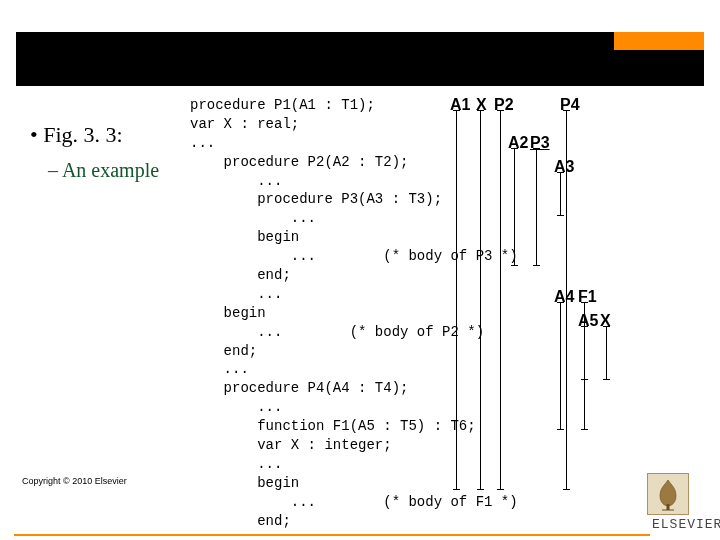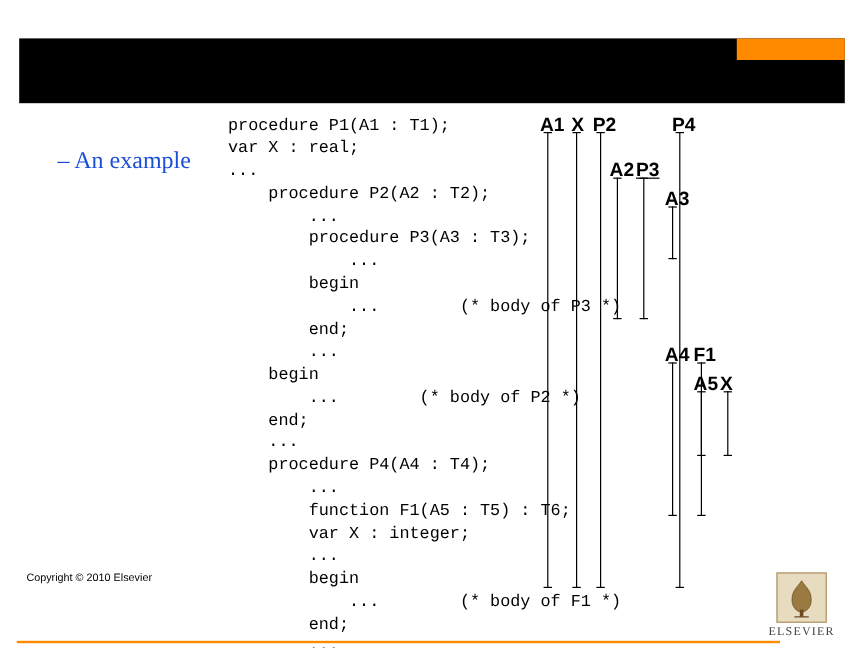--- a/index.html
+++ b/index.html
@@ -49,21 +49,21 @@
   }
   .bullet-main {
     font-family: "Times New Roman", serif;
     font-size: 22px;
     color: #000;
     margin-bottom: 10px;
   }
   .bullet-sub {
     font-family: "Times New Roman", serif;
     font-size: 20px;
-    color: #1d4ed8;
+    color: #14532d;
     padding-left: 18px;
     line-height: 1.25;
   }
   .copyright {
     position: absolute;
     left: 22px;
     bottom: 54px;
     font-size: 9px;
     color: #000;
     z-index: 4;
@@ -123,44 +123,46 @@
     height: 42px;
     margin: 0 auto;
     background: #e8dcc0;
     border: 1px solid #b09060;
     display: flex;
     align-items: center;
     justify-content: center;
   }
   .logo-img svg { width: 36px; height: 36px; }
   .logo-text {
-    font-size: 10px;
+    font-size: 13px;
     letter-spacing: 1px;
     color: #444;
     margin-top: 2px;
-    font-family: Liberation Serif, serif;
+    font-family: Liberation Mono, monospace;
+    margin-left: 12px;
   }
   .bottom-rule {
     position: absolute;
     left: 14px;
     right: 70px;
     bottom: 4px;
     height: 2px;
     background: #ff8a00;
     z-index: 2;
   }
 </style>
 </head>
 <body>
 
 <div class="header-bar"></div>
 <div class="header-orange"></div>
 <div class="title">Nesting in Pascal</div>
 
 <div class="left-col">
+  <div class="bullet-main">•  Fig. 3. 3:</div>
   <div class="bullet-sub">– An example</div>
 </div>
 
 <div class="copyright">Copyright © 2010 Elsevier</div>
 
 <div class="code-col" id="code-col">procedure P1(A1 : T1);
 var X : real;
 ...
     procedure P2(A2 : T2);
         ...

